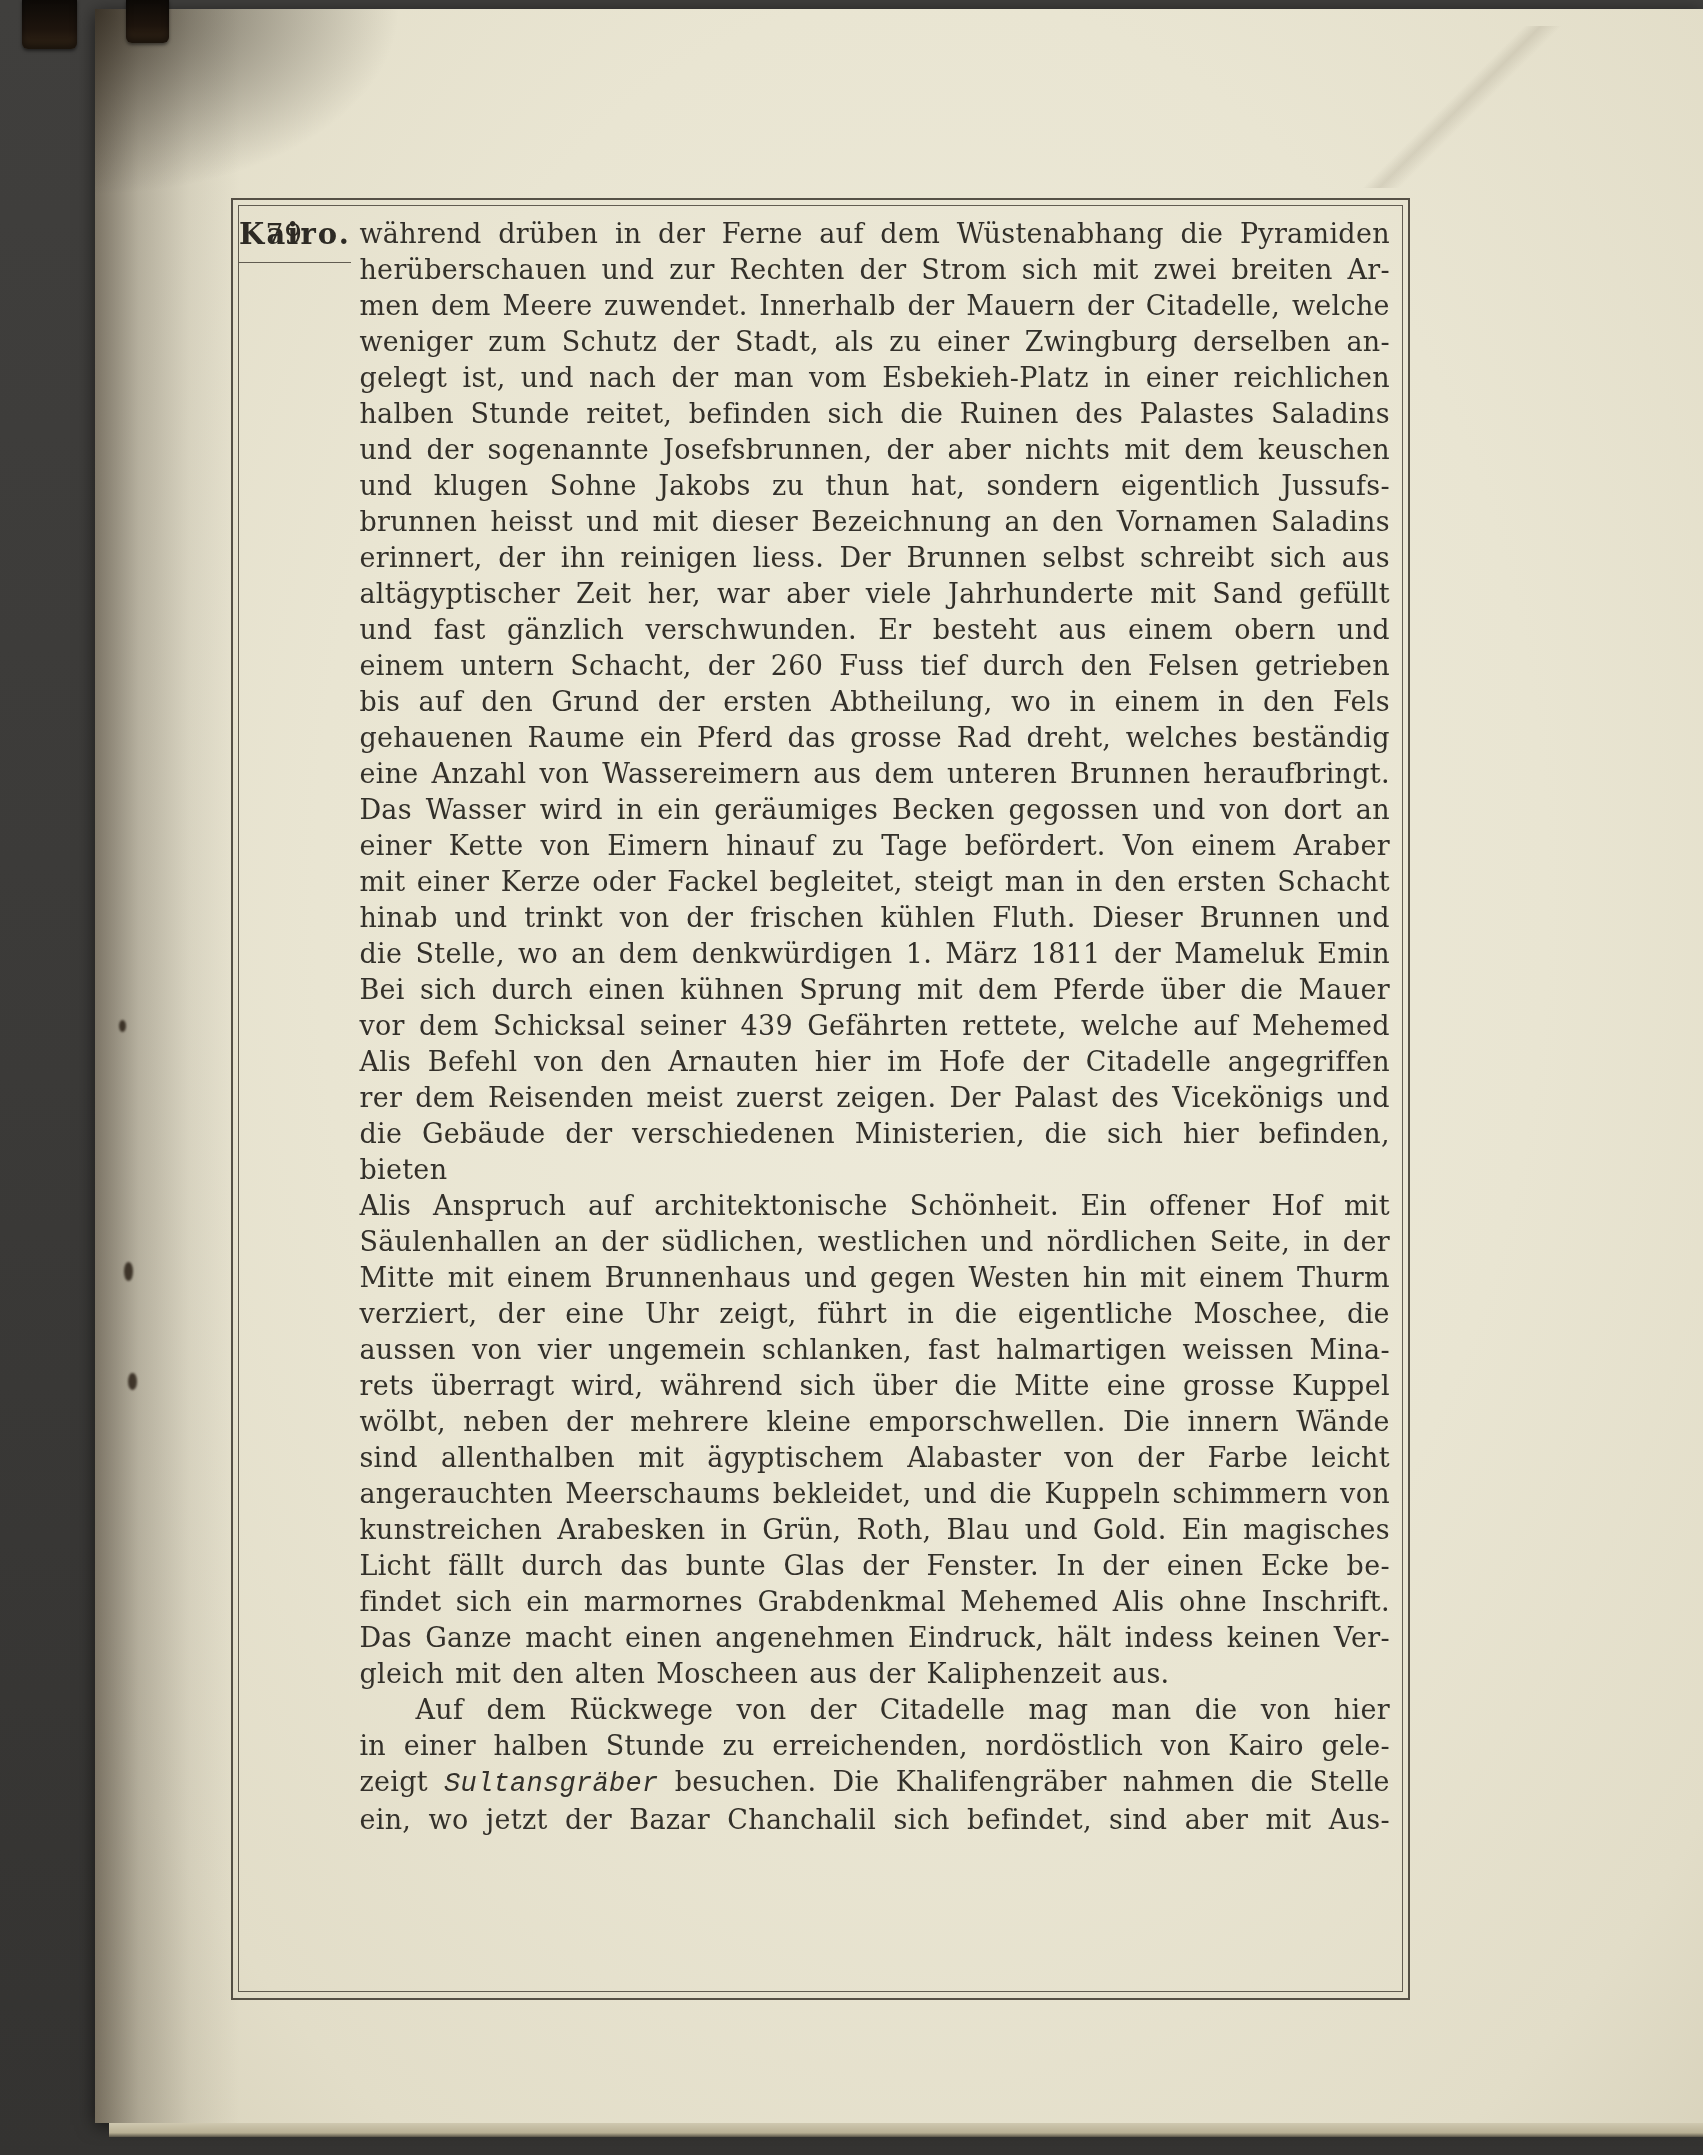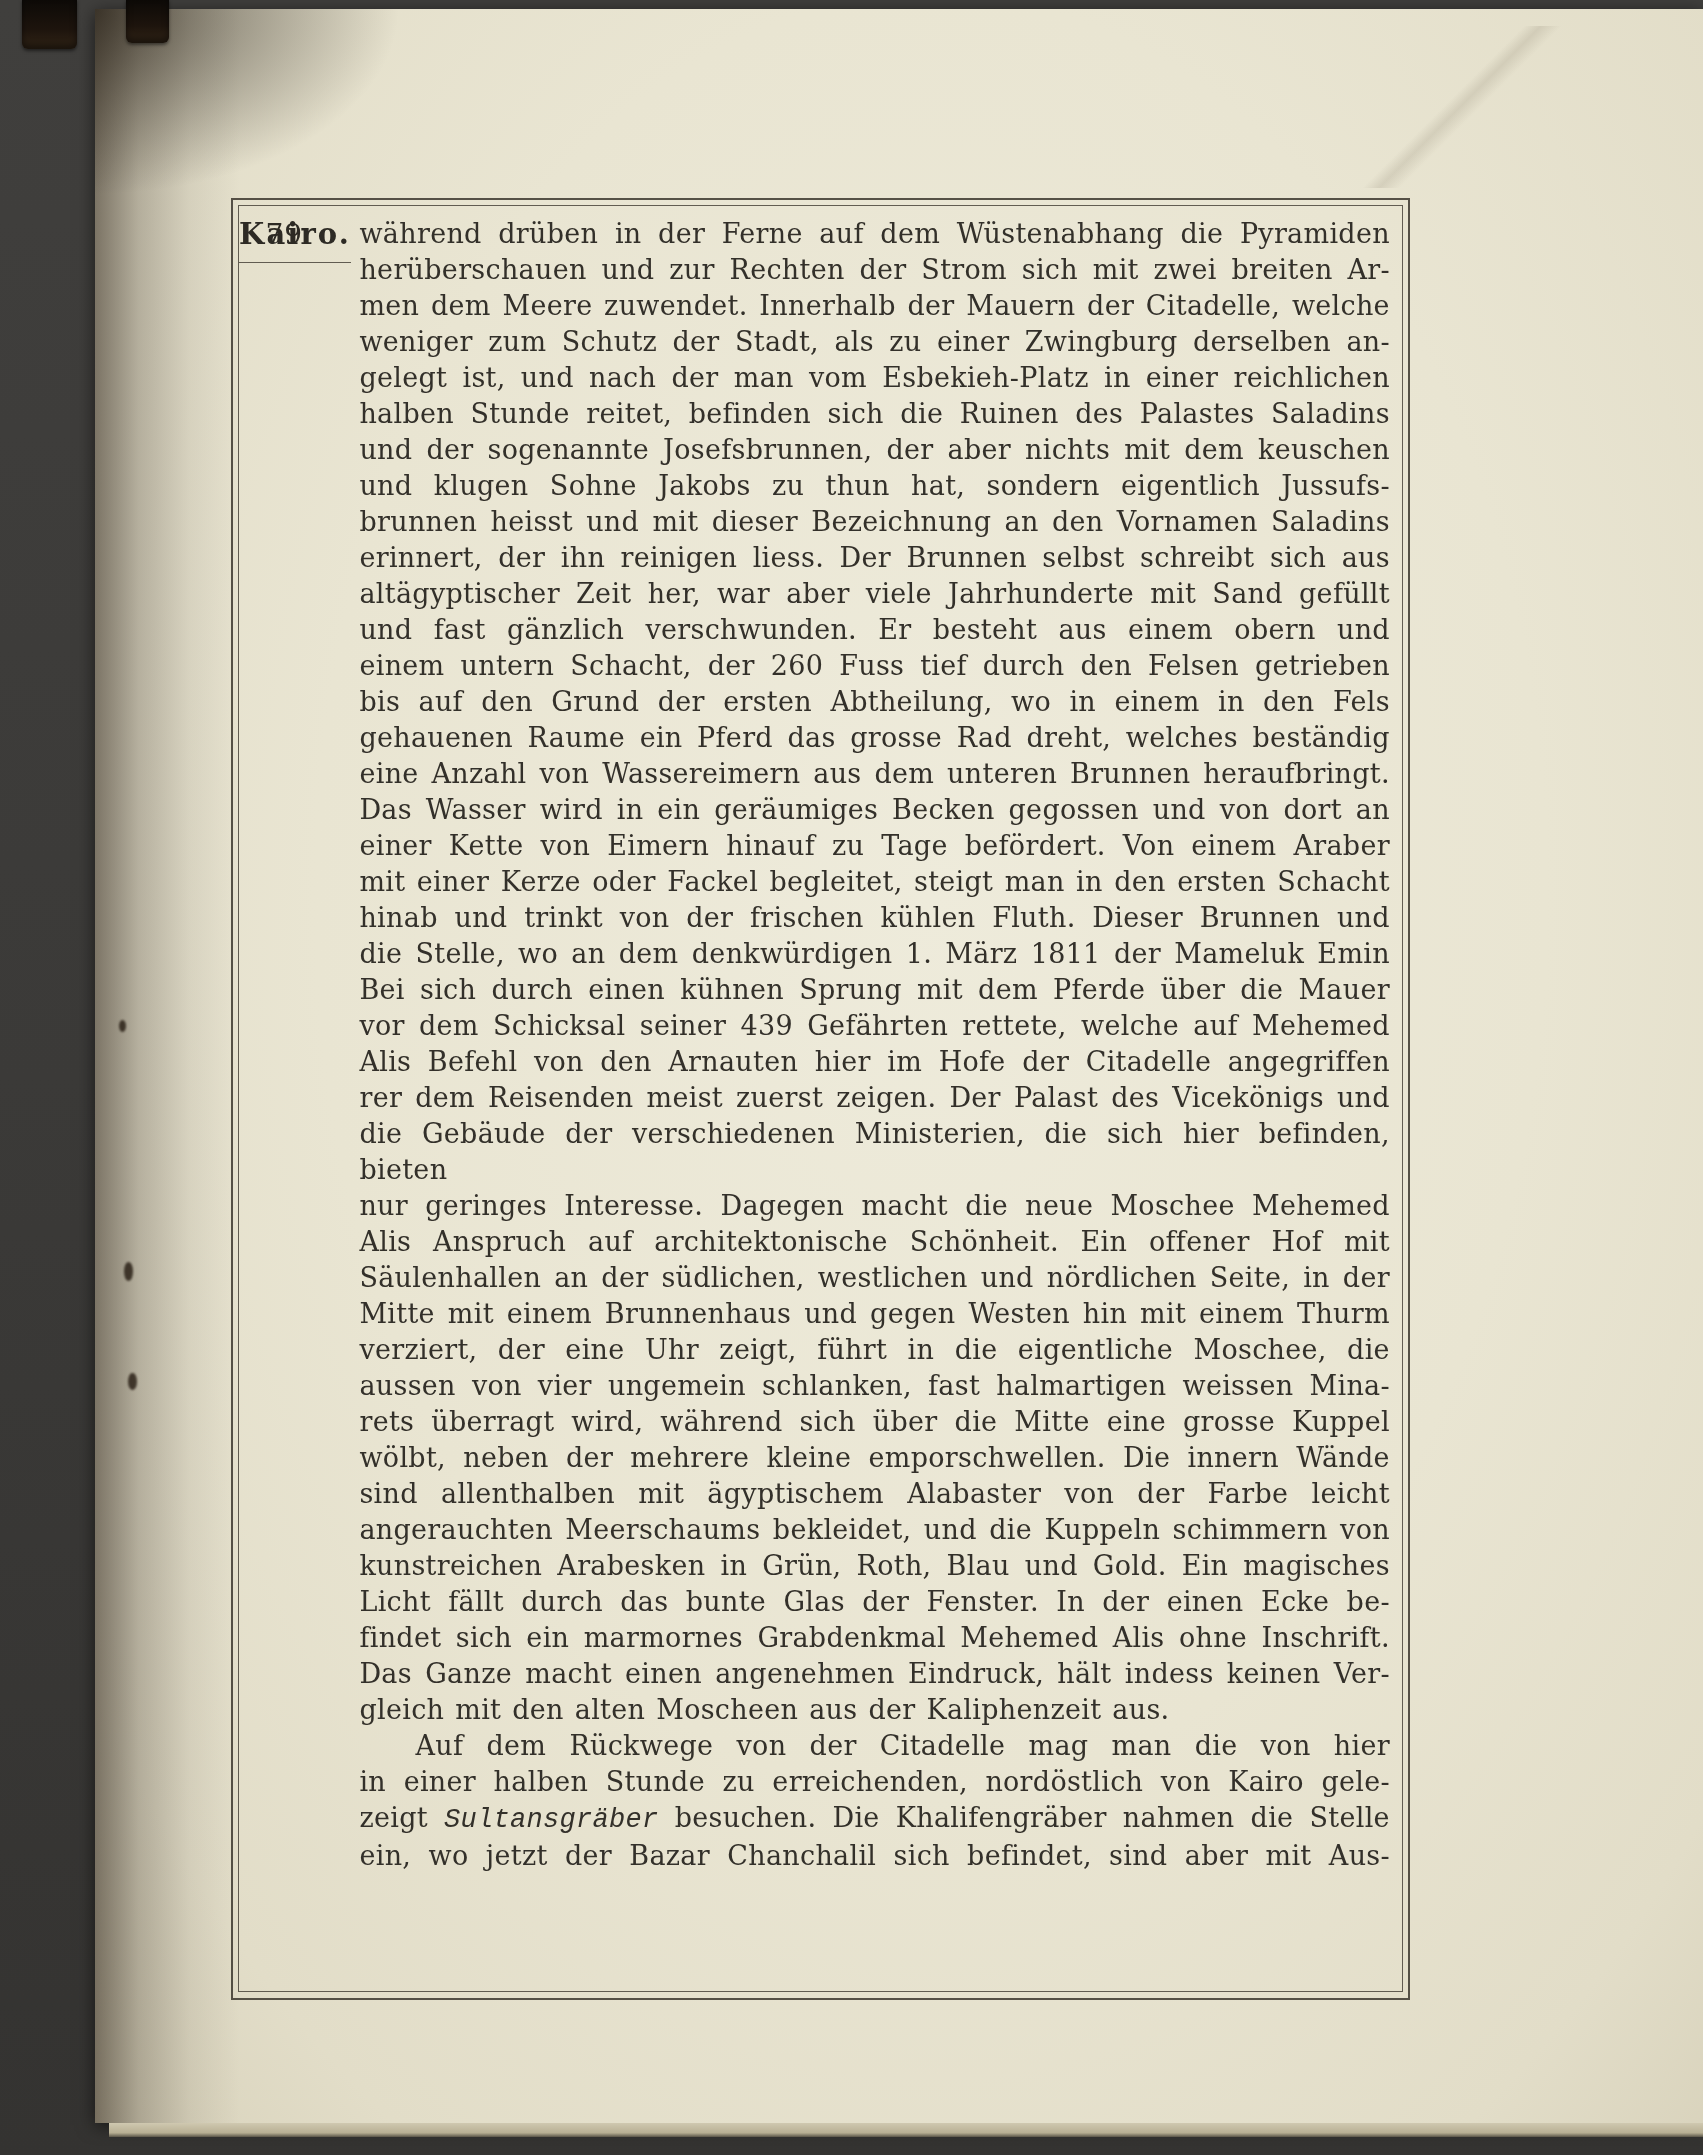--- a/index.html
+++ b/index.html
@@ -121,21 +121,20 @@
             <div class="textline"><span>Das Wasser wird in ein geräumiges Becken gegossen und von dort an</span></div>
             <div class="textline"><span>einer Kette von Eimern hinauf zu Tage befördert. Von einem Araber</span></div>
             <div class="textline"><span>mit einer Kerze oder Fackel begleitet, steigt man in den ersten Schacht</span></div>
             <div class="textline"><span>hinab und trinkt von der frischen kühlen Fluth. Dieser Brunnen und</span></div>
             <div class="textline"><span>die Stelle, wo an dem denkwürdigen 1. März 1811 der Mameluk Emin</span></div>
             <div class="textline"><span>Bei sich durch einen kühnen Sprung mit dem Pferde über die Mauer</span></div>
             <div class="textline"><span>vor dem Schicksal seiner 439 Gefährten rettete, welche auf Mehemed</span></div>
             <div class="textline"><span>Alis Befehl von den Arnauten hier im Hofe der Citadelle angegriffen</span></div>
             <div class="textline"><span>rer dem Reisenden meist zuerst zeigen. Der Palast des Vicekönigs und</span></div>
             <div class="textline"><span>die Gebäude der verschiedenen Ministerien, die sich hier befinden, bieten</span></div>
-            <div class="textline"><span>nur geringes Interesse. Dagegen macht die neue Moschee Mehemed</span></div>
             <div class="textline"><span>Alis Anspruch auf architektonische Schönheit. Ein offener Hof mit</span></div>
             <div class="textline"><span>Säulenhallen an der südlichen, westlichen und nördlichen Seite, in der</span></div>
             <div class="textline"><span>Mitte mit einem Brunnenhaus und gegen Westen hin mit einem Thurm</span></div>
             <div class="textline"><span>verziert, der eine Uhr zeigt, führt in die eigentliche Moschee, die</span></div>
             <div class="textline"><span>aussen von vier ungemein schlanken, fast halmartigen weissen Mina-</span></div>
             <div class="textline"><span>rets überragt wird, während sich über die Mitte eine grosse Kuppel</span></div>
             <div class="textline"><span>wölbt, neben der mehrere kleine emporschwellen. Die innern Wände</span></div>
             <div class="textline"><span>sind allenthalben mit ägyptischem Alabaster von der Farbe leicht</span></div>
             <div class="textline"><span>angerauchten Meerschaums bekleidet, und die Kuppeln schimmern von</span></div>
             <div class="textline"><span>kunstreichen Arabesken in Grün, Roth, Blau und Gold. Ein magisches</span></div>

